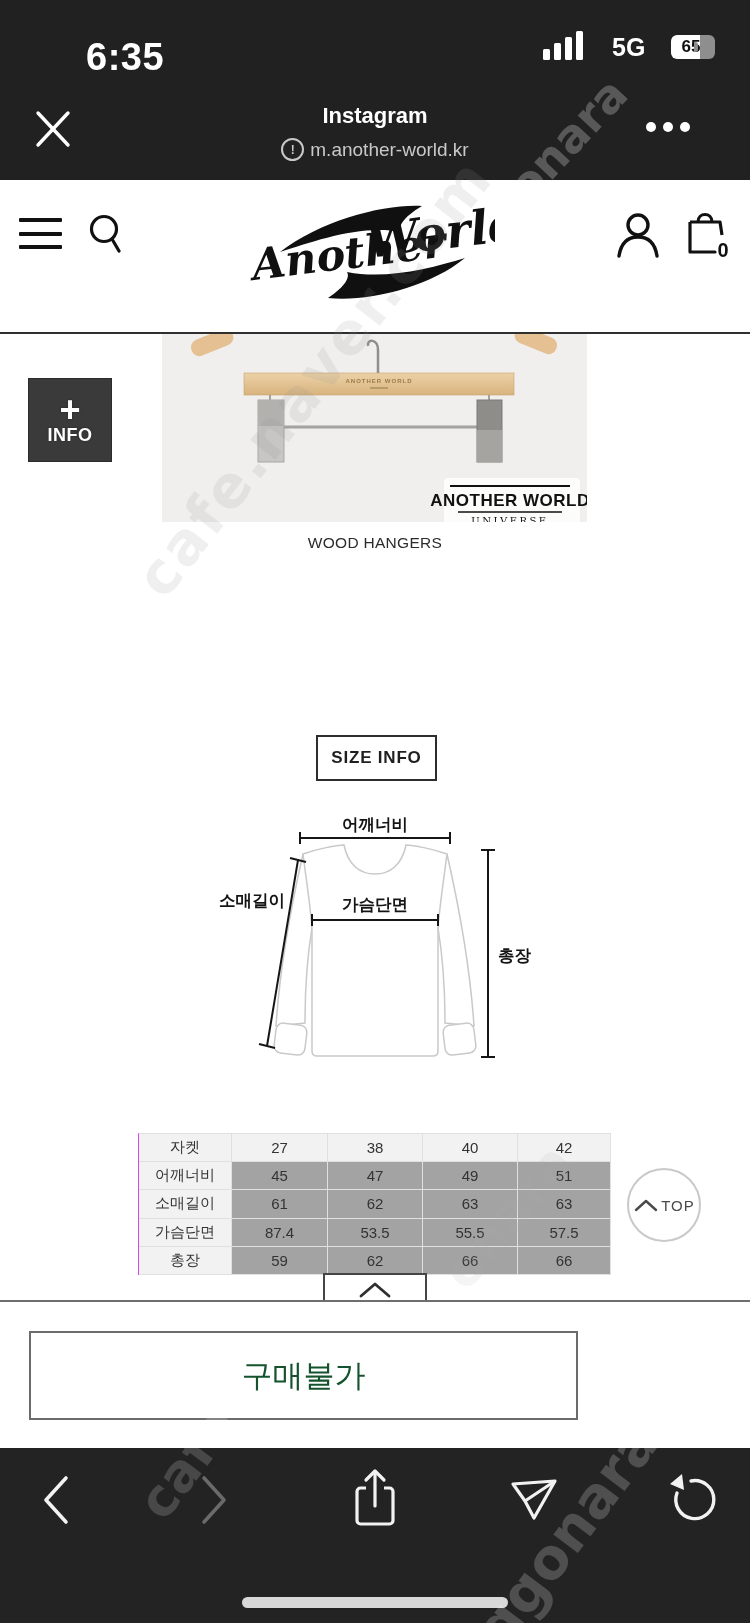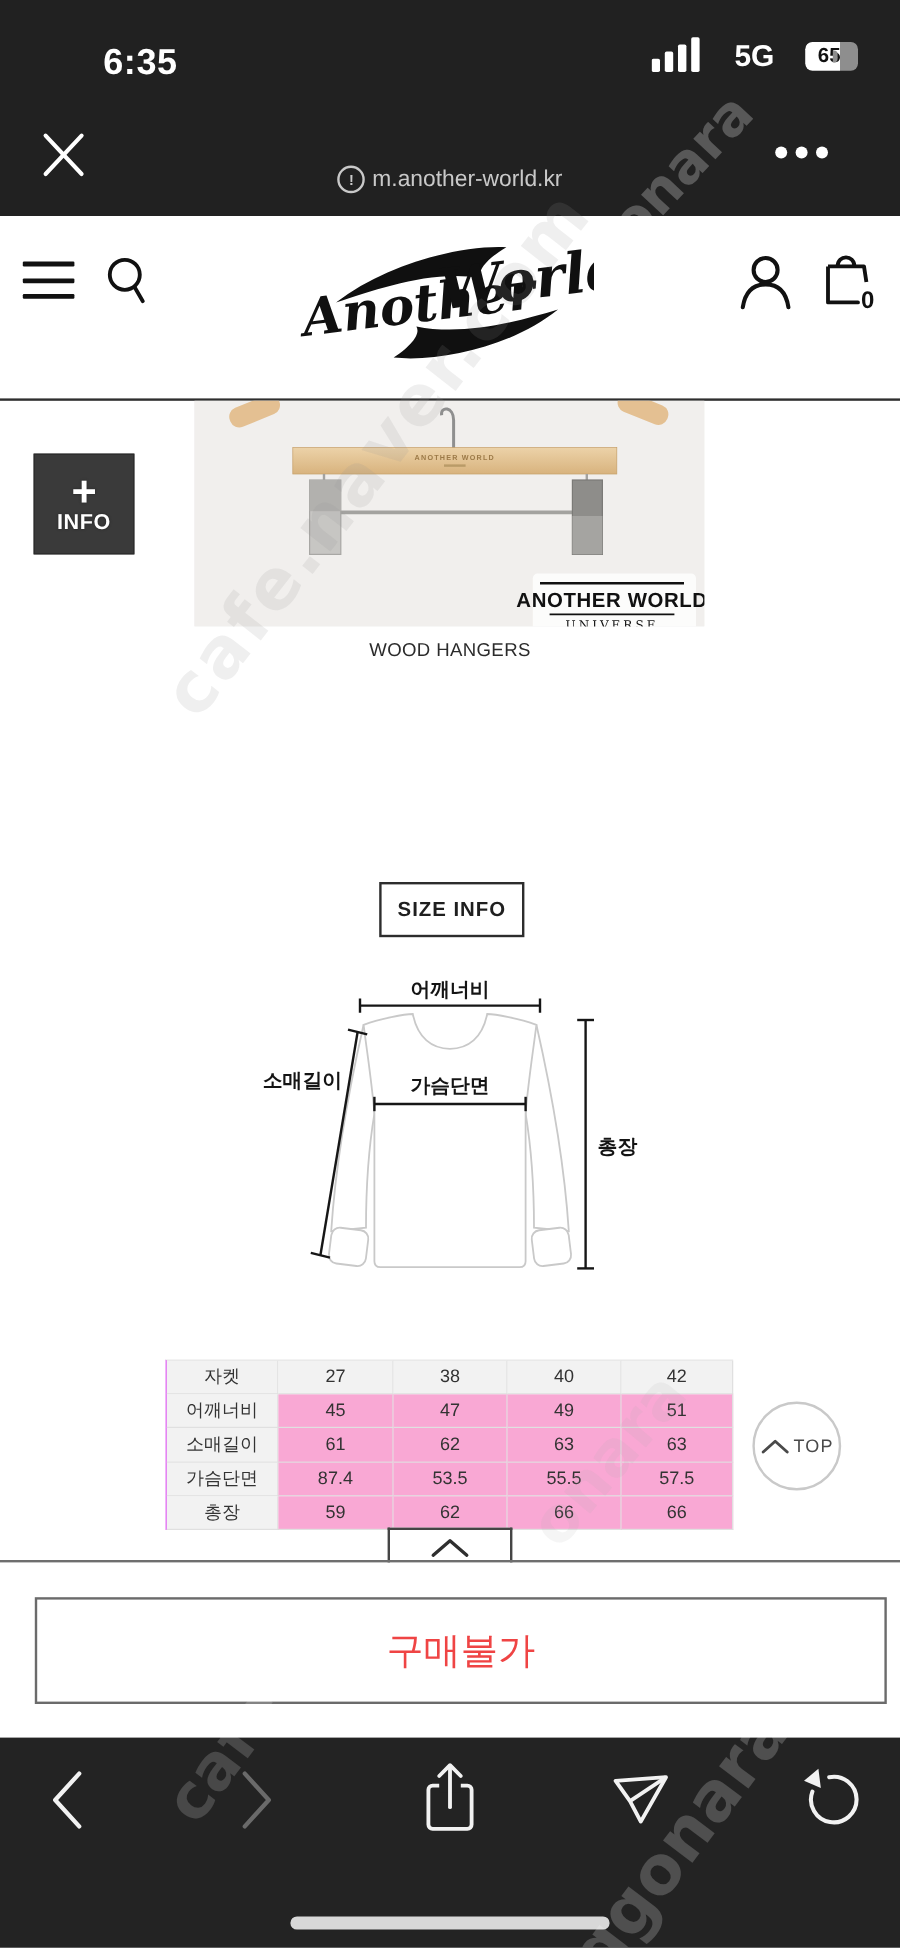--- a/index.html
+++ b/index.html
@@ -2,21 +2,21 @@
 <html><head>
 <meta charset="utf-8">
 <style>
   html,body{margin:0;padding:0;background:#000;}
   #screen{position:relative;width:750px;height:1623px;background:#ffffff;overflow:hidden;
           font-family:"Liberation Sans","DejaVu Sans",sans-serif;-webkit-font-smoothing:antialiased;}
   .abs{position:absolute;}
 
   
   .chrome-top{left:0;top:0;width:750px;height:180px;background:#212121;}
-  .status-time{left:86px;top:36px;color:#fff;font-size:30px;font-weight:bold;letter-spacing:.5px;}
+  .status-time{left:86px;top:36px;color:#fff;font-size:38px;font-weight:bold;letter-spacing:.5px;}
   .net-5g{left:596px;top:33px;color:#fff;font-size:25px;font-weight:bold;margin-left:16px;}
   .battery{left:648px;top:35px;width:44px;height:24px;border-radius:6px;background:#8e8e8e;overflow:hidden;margin-left:23px;}
   .battery-fill{position:absolute;left:0;top:0;width:29px;height:24px;background:#fff;border-radius:6px 0 0 6px;}
   .battery-num{position:absolute;left:0;top:2px;width:40px;text-align:center;font-size:17px;font-weight:bold;color:#111;}
   .battery-nub{left:694px;top:42px;width:4px;height:10px;background:#8e8e8e;border-radius:0 3px 3px 0;}
   .ig-title{left:0;top:103px;width:750px;text-align:center;color:#fff;font-size:22px;font-weight:bold;}
   .ig-url{left:0;top:138px;width:750px;text-align:center;color:#c9c9c9;font-size:19px;display:flex;align-items:center;justify-content:center;gap:6px;}
   .info-circ{display:inline-flex;align-items:center;justify-content:center;width:19px;height:19px;border:2px solid #c9c9c9;border-radius:50%;font-size:12px;font-weight:bold;color:#c9c9c9;}
   .ig-close{left:33px;top:108px;width:40px;height:42px;cursor:pointer;}
   .ig-more{left:646px;top:122px;width:60px;height:16px;display:flex;gap:7px;cursor:pointer;}
@@ -40,30 +40,30 @@
   .product-caption{left:0;top:534px;width:750px;text-align:center;font-size:15.5px;color:#2b2b2b;letter-spacing:.3px;}
 
   
   .size-info-box{left:316px;top:735px;width:117px;height:42px;border:2px solid #2d2d2d;display:flex;align-items:center;justify-content:center;
                  font-size:17px;font-weight:bold;letter-spacing:.8px;color:#1f1f1f;background:#fff;}
   .diagram{left:195px;top:788px;width:360px;height:290px;}
 
   
   .size-table{left:138px;top:1133px;display:grid;grid-template-columns:93px 96px 95px 95px 93px;grid-auto-rows:28.2px;
               border-top:1px solid #e0e0e0;border-left:1px solid #d946ef;font-size:15px;color:#333;}
-  .size-table .cell{border-right:1px solid #e0e0e0;border-bottom:1px solid #e0e0e0;background:#f9a8d4;
+  .size-table .cell{border-right:1px solid #e0e0e0;border-bottom:1px solid #e0e0e0;background:#a3a3a3;
               display:flex;align-items:center;justify-content:center;}
   .size-table .gray{background:#f2f2f2;}
 
   
   .collapse-tab{left:323px;top:1273px;width:104px;height:29px;background:#fff;border:2px solid #454545;border-bottom:none;
                 display:flex;align-items:flex-end;justify-content:center;cursor:pointer;box-sizing:border-box;}
   .section-divider{left:0;top:1300px;width:750px;height:2px;background:#6e6e6e;}
-  .purchase-btn{left:29px;top:1331px;width:710px;height:89px;border:2px solid #6b6b6b;background:#fff;box-sizing:border-box;
-                display:flex;align-items:center;justify-content:center;font-size:31px;color:#ef4444;cursor:pointer;}
+  .purchase-btn{left:29px;top:1331px;width:549px;height:89px;border:2px solid #6b6b6b;background:#fff;box-sizing:border-box;
+                display:flex;align-items:center;justify-content:center;font-size:31px;color:#14532d;cursor:pointer;}
   .top-btn{left:627px;top:1168px;width:74px;height:74px;border-radius:50%;border:2px solid #c9c9c9;background:#fff;box-sizing:border-box;
            display:flex;flex-direction:row;align-items:center;justify-content:center;gap:2px;cursor:pointer;}
   .top-btn span{font-size:15px;color:#4a4a4a;letter-spacing:1px;}
 
   
   .bottom-bar{left:0;top:1448px;width:750px;height:175px;background:#232323;}
   .home-indicator{left:242px;top:1597px;width:266px;height:11px;border-radius:6px;background:#d8d8d8;}
   .navicon{position:absolute;cursor:pointer;}
 
   
@@ -87,20 +87,21 @@
   <div class="abs battery">
     <div class="battery-fill"></div>
     <div class="battery-num">65</div>
   </div>
   <div class="abs battery-nub"></div>
 
   <svg class="abs ig-close" viewBox="0 0 40 42">
     <line x1="5" y1="5" x2="35" y2="37" stroke="#fff" stroke-width="3.4" stroke-linecap="round"></line>
     <line x1="35" y1="5" x2="5" y2="37" stroke="#fff" stroke-width="3.4" stroke-linecap="round"></line>
   </svg>
+  <div class="abs ig-title">Instagram</div>
   <div class="abs ig-url">
     <span class="info-circ">!</span>
     <span>m.another-world.kr</span>
   </div>
   <div class="abs ig-more">
       <i></i>
       <i></i>
       <i></i>
     </div>
 

